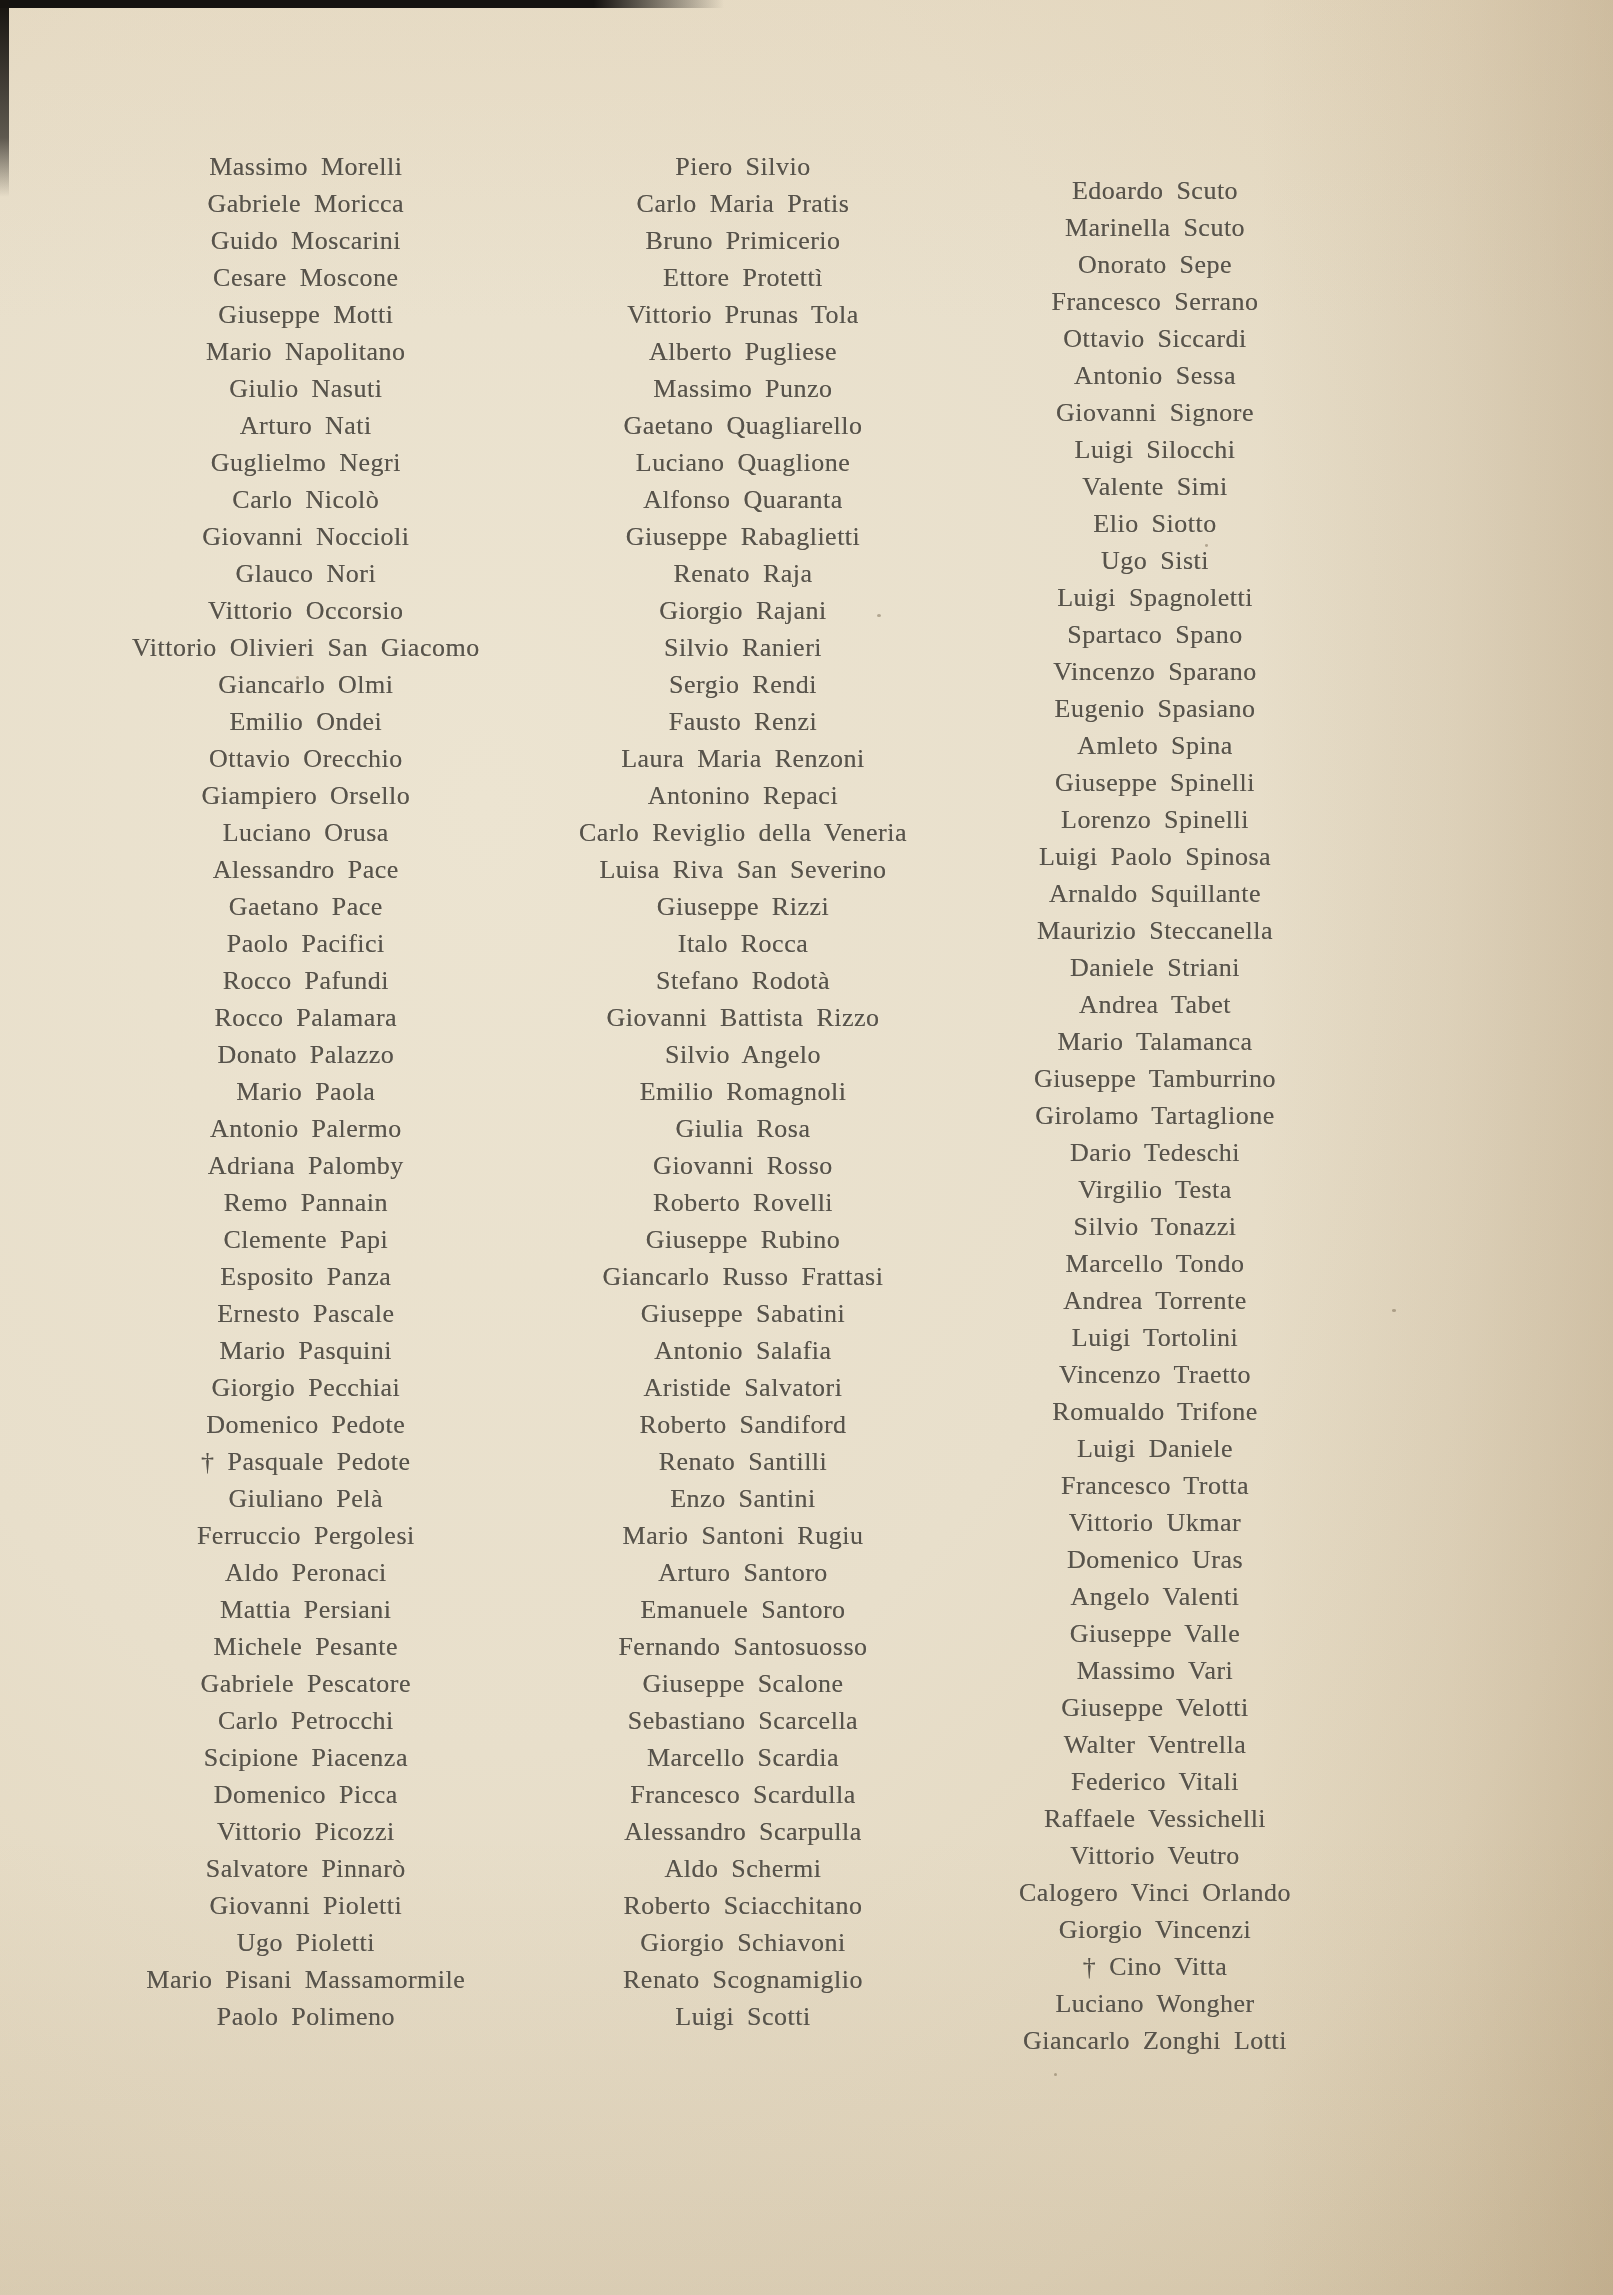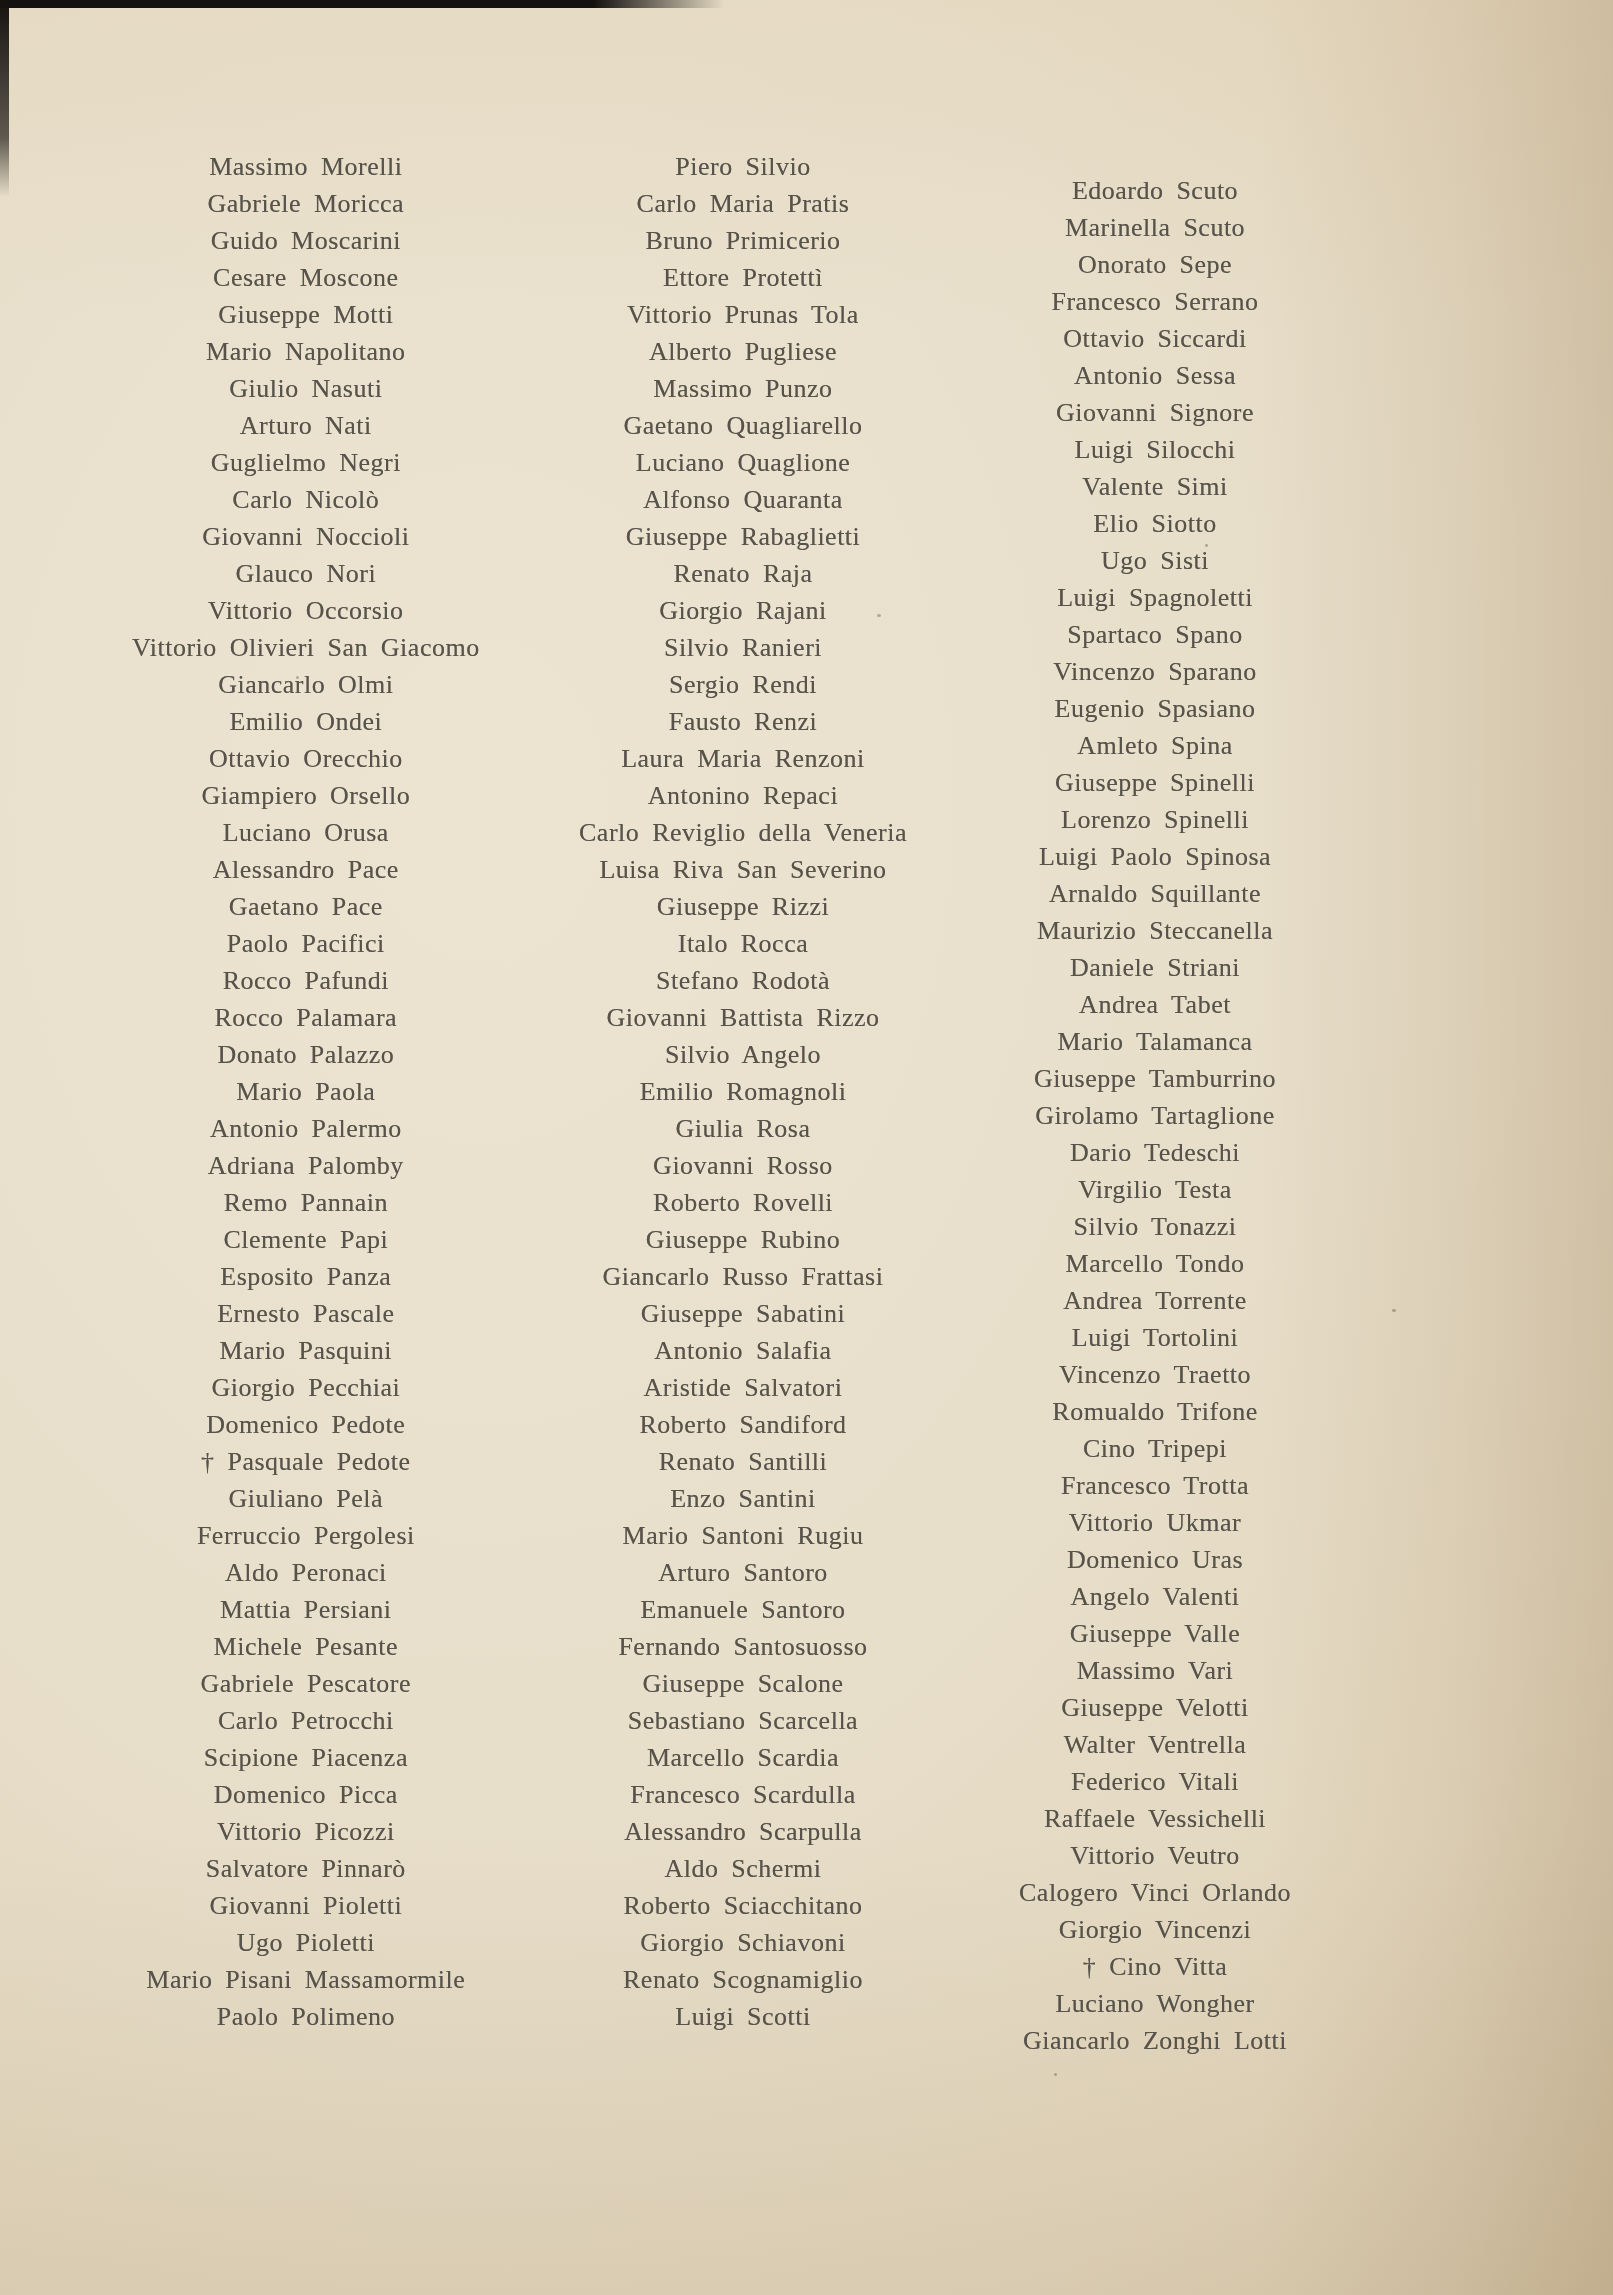--- a/index.html
+++ b/index.html
@@ -198,21 +198,21 @@
       <div class="name-row">Giuseppe Tamburrino</div>
       <div class="name-row">Girolamo Tartaglione</div>
       <div class="name-row">Dario Tedeschi</div>
       <div class="name-row">Virgilio Testa</div>
       <div class="name-row">Silvio Tonazzi</div>
       <div class="name-row">Marcello Tondo</div>
       <div class="name-row">Andrea Torrente</div>
       <div class="name-row">Luigi Tortolini</div>
       <div class="name-row">Vincenzo Traetto</div>
       <div class="name-row">Romualdo Trifone</div>
-      <div class="name-row">Cino Tripepi</div>
+      <div class="name-row">Luigi Daniele</div>
       <div class="name-row">Francesco Trotta</div>
       <div class="name-row">Vittorio Ukmar</div>
       <div class="name-row">Domenico Uras</div>
       <div class="name-row">Angelo Valenti</div>
       <div class="name-row">Giuseppe Valle</div>
       <div class="name-row">Massimo Vari</div>
       <div class="name-row">Giuseppe Velotti</div>
       <div class="name-row">Walter Ventrella</div>
       <div class="name-row">Federico Vitali</div>
       <div class="name-row">Raffaele Vessichelli</div>

